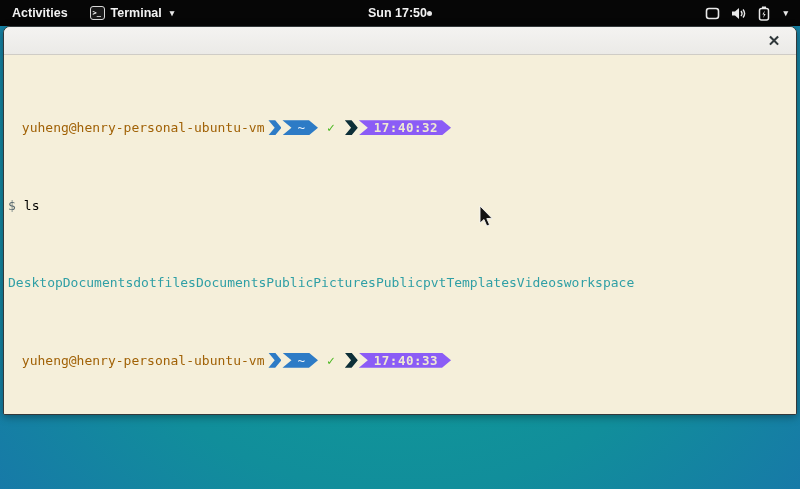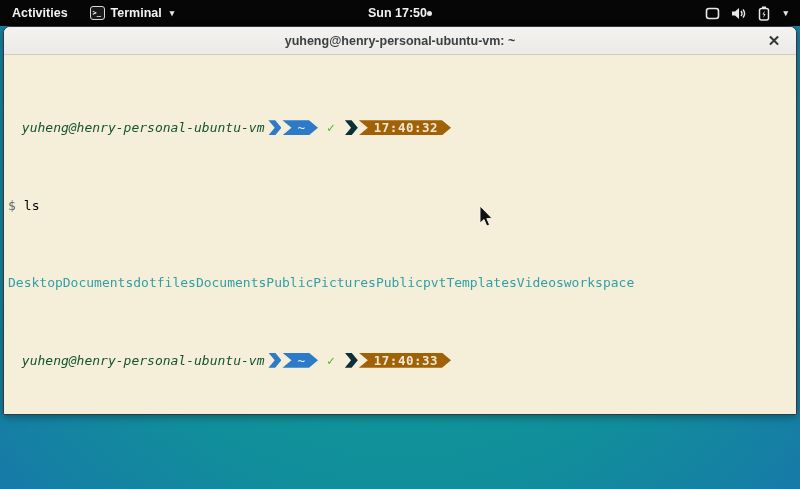--- a/index.html
+++ b/index.html
@@ -59,37 +59,37 @@
   
   .term {
     flex:1; background:#f5efda; color:#57686f;
     font-family:"DejaVu Sans Mono", monospace;
     font-size:13px; line-height:15.5px;
     padding:3px 2px 0 4px;
     white-space:pre; cursor:text;
   }
   .row { height:15.5px; display:flex; align-items:center; }
   .prompt-row { padding-left:6px; }
-  .user { color:#14532d;font-style:italic; }
+  .user { color:#a16207; }
 
   
   .pl-chev {
     width:13px; height:15px; margin-left:4px;
     clip-path:polygon(0 0, 52% 0, 100% 50%, 52% 100%, 0 100%, 48% 50%);
   }
   .pl-banner {
     height:15px; display:flex; align-items:center;
     padding:0 13px 0 15px; margin-left:1px;
     clip-path:polygon(0 0, calc(100% - 9px) 0, 100% 50%, calc(100% - 9px) 100%, 0 100%, 9px 50%);
     font-size:12.5px;
   }
   .blue  { background:#2d7bc6; }
   .blue-banner { background:#2d7bc6; color:#e8f1fa; }
   .dark  { background:#0d2f38; }
-  .dark-banner { background:#a16207; color:#efe9d2; font-weight:bold; letter-spacing:.5px; }
+  .dark-banner { background:#8b5cf6; color:#efe9d2; font-weight:bold; letter-spacing:.5px; }
   .check { color:#4cb822; font-weight:bold; margin:0 6px 0 9px; font-size:13px; }
 
   .dollar { color:#57686f; }
   .cmd { color:#000000; margin-left:8px; }
   .ls-row { display:flex; gap:0; color:#2f9fa5; }
 
   
   .pointer { position:absolute; left:479px; top:206px; width:15px; height:22px; pointer-events:none; }
 </style>
 </head>
@@ -129,21 +129,20 @@
         <rect x="1.5" y="2.5" width="9" height="11.5" rx="2" fill="none" stroke="#e8e8e8" stroke-width="1.5"></rect>
         <polygon points="6.8,4.5 4.4,8.6 6,8.6 5.2,12 7.6,7.9 6,7.9" fill="#e8e8e8"></polygon>
       </svg>
     </span>
     <span class="caret">▾</span>
   </div>
 </div>
 
 <div class="window">
   <div class="titlebar">
-    <span class="title-text">yuheng@henry-personal-ubuntu-vm: ~</span>
     <span class="close-btn">✕</span>
   </div>
 
   <div class="term">
 
     
     <div class="row prompt-row">
       <span class="user"> yuheng@henry-personal-ubuntu-vm</span>
       <span class="pl-chev blue"></span>
       <span class="pl-banner blue-banner">~</span>

